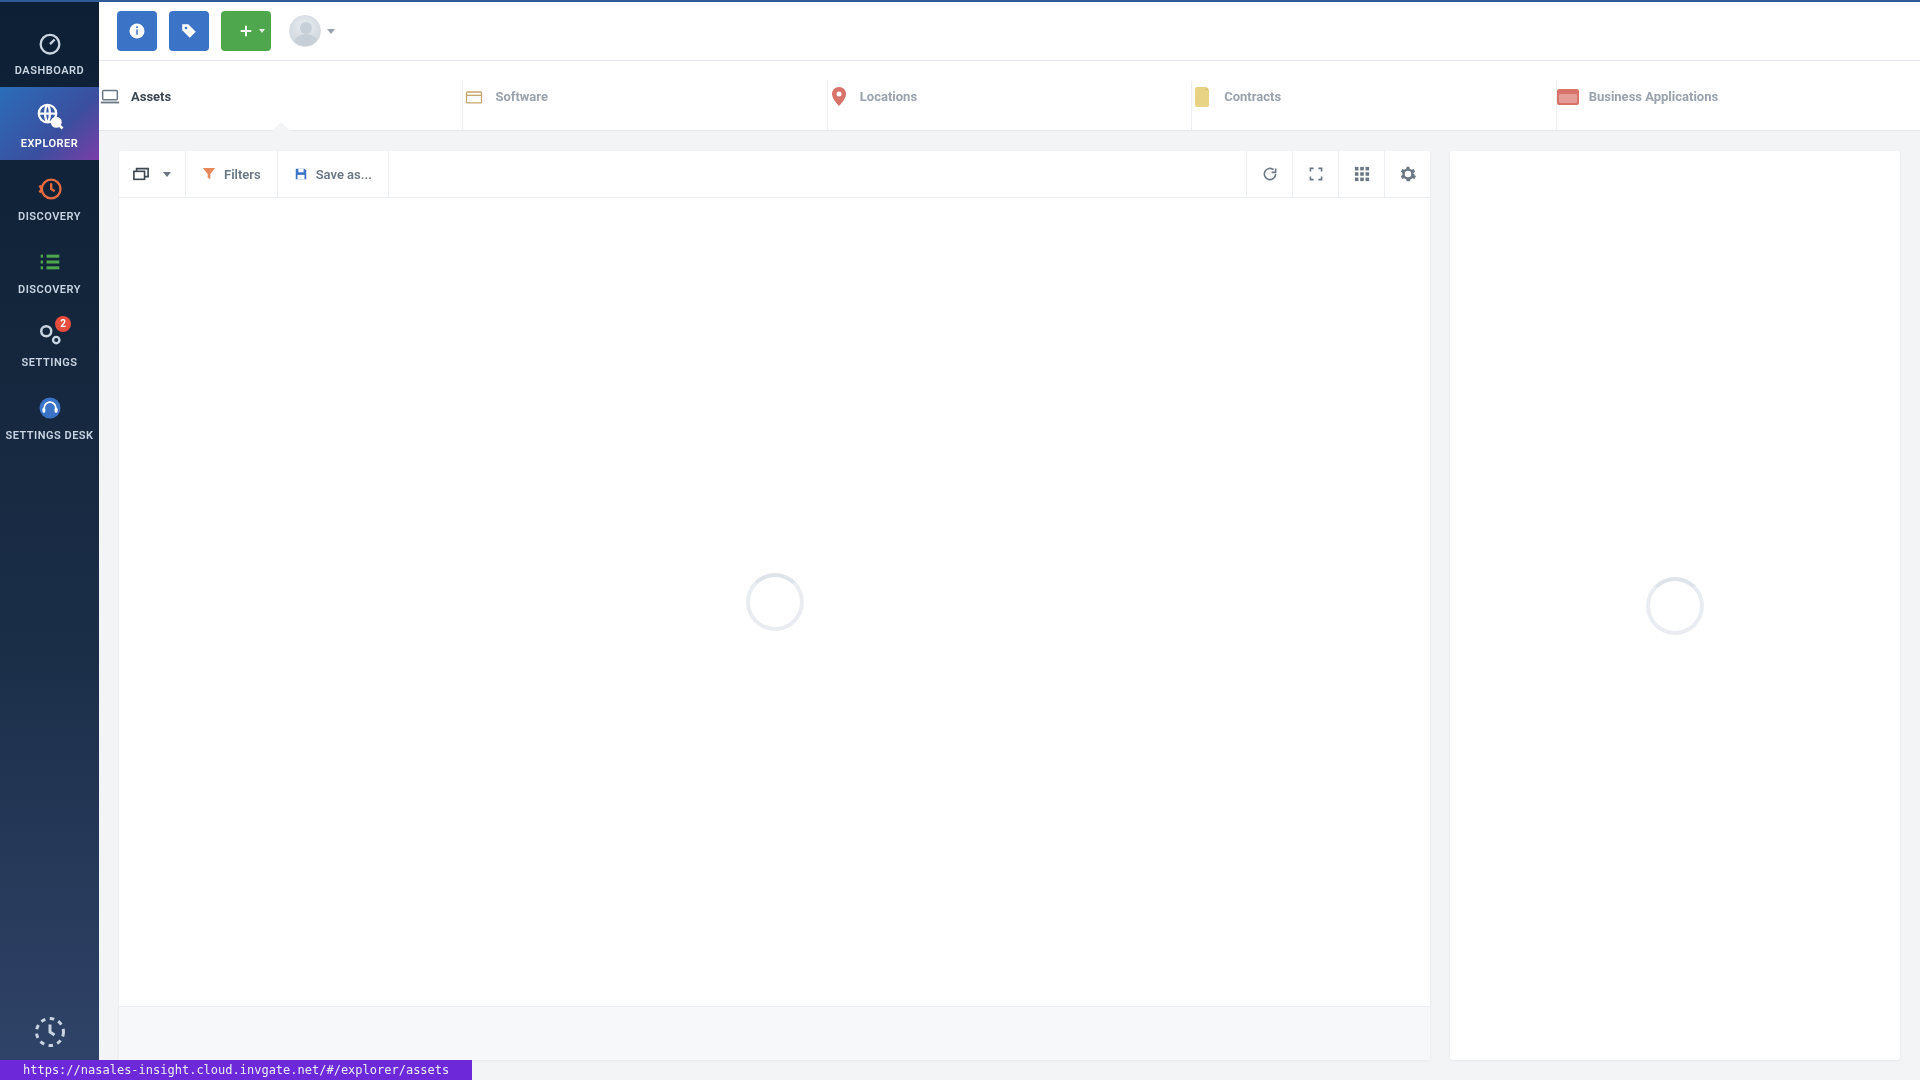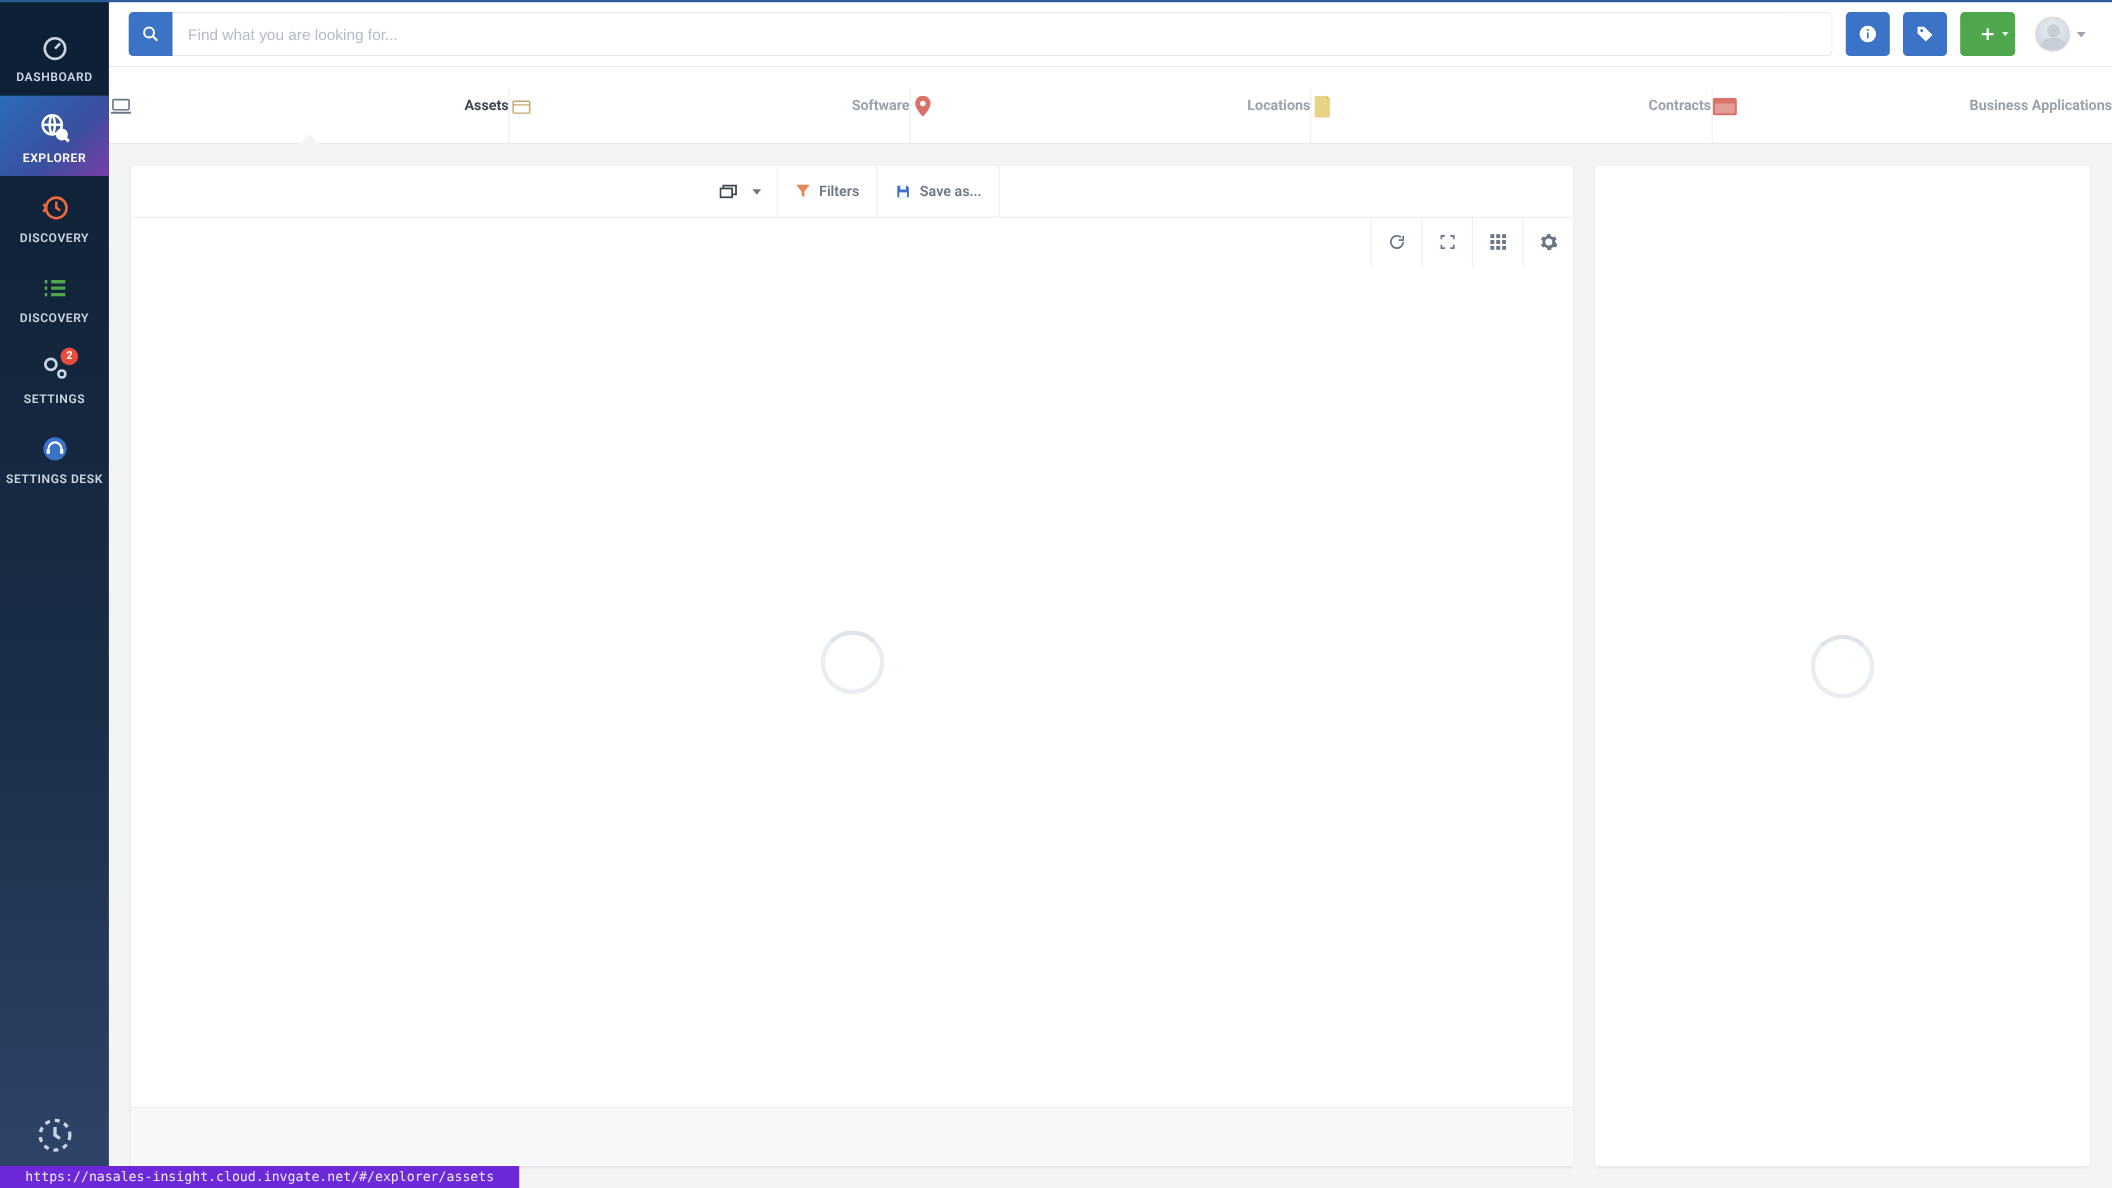--- a/index.html
+++ b/index.html
@@ -29,34 +29,34 @@
   .hdr-btn.green { background: #4fa74d; width: 50px; position: relative; }
   .hdr-caret { position: absolute; right: 6px; width: 0; height: 0; border-left: 3px solid transparent; border-right: 3px solid transparent; border-top: 4px solid rgba(255,255,255,0.85); }
   .user-menu { display: flex; align-items: center; gap: 6px; padding: 0 6px; cursor: pointer; }
   .avatar { width: 32px; height: 32px; border-radius: 50%; background: radial-gradient(circle at 50% 35%, #e9edf1 0%, #d6dce3 60%, #c8cfd7 100%); position: relative; overflow: hidden; border: 1px solid #d6dce3; }
   .avatar::before { content: ""; position: absolute; top: 6px; left: 10px; width: 12px; height: 12px; border-radius: 50%; background: #c6ced7; }
   .avatar::after { content: ""; position: absolute; bottom: -6px; left: 4px; width: 24px; height: 18px; border-radius: 50% 50% 0 0; background: #c6ced7; }
   .user-caret { width: 0; height: 0; border-left: 4px solid transparent; border-right: 4px solid transparent; border-top: 5px solid #9aa2ad; }
 
   
   .cat-tabs { position: absolute; top: 61px; left: 99px; right: 0; height: 70px; background: #fff; border-bottom: 1px solid #e5e8ec; display: flex; align-items: stretch; padding-top: 20px; }
-  .cat-tab { flex: 1; display: flex; align-items: center; justify-content: space-between; gap: 10px; cursor: pointer; position: relative; border-right: 1px solid #eceff2; padding-bottom: 18px;}
+  .cat-tab { flex: 1; display: flex; align-items: center; justify-content: flex-start; gap: 10px; cursor: pointer; position: relative; border-right: 1px solid #eceff2; padding-bottom: 18px;}
   .cat-tab:last-child { border-right: none; }
   .cat-tab-label { font-size: 13px; color: #9aa2ad; font-weight: 700; }
   .cat-tab.active .cat-tab-label { color: #3b4650; font-weight: 700; }
   .cat-tab.active::after { content: ""; position: absolute; bottom: -1px; left: 50%; transform: translateX(-50%); width: 0; height: 0; border-left: 9px solid transparent; border-right: 9px solid transparent; border-bottom: 9px solid #f2f4f6; }
   .cat-icon { width: 22px; height: 18px; display:flex; align-items:center; justify-content:center;}
 
   
   .main { position: absolute; top: 131px; left: 99px; right: 0; bottom: 0; padding: 20px; display: flex; gap: 20px; }
   .panel-main { flex: 1; background: #fff; border-radius: 3px; box-shadow: 0 1px 3px rgba(0,0,0,0.06); display: flex; flex-direction: column; }
   .panel-side { width: 450px; background: #fff; border-radius: 3px; box-shadow: 0 1px 3px rgba(0,0,0,0.06); display: flex; align-items: center; justify-content: center; }
 
   
-  .toolbar { height: 46px; display: flex; align-items: center; flex-direction: column; }
+  .toolbar { height: 46px; display: flex; align-items: center; }
   .toolbar-left { display: flex; align-items: center; height: 100%; }
   .tool-btn { height: 46px; padding: 0 16px; display: flex; align-items: center; gap: 8px; cursor: pointer; border-right: 1px solid #eceff2; font-size: 13px; color: #6b7785; }
   .tool-btn.nolabel { padding: 0 14px; }
   .tool-label { font-weight: 600; }
   .toolbar-right { margin-left: auto; display: flex; align-items: center; height: 100%; }
   .icon-btn { width: 46px; height: 46px; display: flex; align-items: center; justify-content: center; cursor: pointer; border-left: 1px solid #eceff2; }
   .toolbar-divider { height: 1px; background: #eceff2; }
 
   .content-body { flex: 1; display: flex; align-items: center; justify-content: center; }
   .footer-strip { height: 54px; background: #f7f8fa; border-top: 1px solid #eceff2; }
@@ -149,29 +149,20 @@
 
   <div class="sidebar-logo">
     <svg width="36" height="36" viewBox="0 0 24 24" fill="none" stroke="#c9d5e3" stroke-width="2">
         <circle cx="12" cy="12" r="9" stroke-dasharray="3 3"></circle>
         <path d="M12 7v5l3 2"></path>
       </svg>
   </div>
 </div>
 
 <div class="header">
-  <div class="search-wrap">
-    <div class="search-btn">
-      <svg width="18" height="18" viewBox="0 0 24 24" fill="none" stroke="#fff" stroke-width="2.5">
-          <circle cx="10" cy="10" r="6"></circle>
-          <line x1="15" y1="15" x2="20" y2="20"></line>
-        </svg>
-    </div>
-    <input class="search-input" type="text" placeholder="Find what you are looking for..." style="">
-  </div>
   <div class="hdr-btn blue">
     <svg width="18" height="18" viewBox="0 0 24 24">
         <circle cx="12" cy="12" r="10" fill="#fff"></circle>
         <rect x="11" y="10" width="2" height="7" fill="#3b73c6"></rect>
         <circle cx="12" cy="7" r="1.3" fill="#3b73c6"></circle>
       </svg>
   </div>
   <div class="hdr-btn blue">
     <svg width="18" height="18" viewBox="0 0 24 24" fill="#fff">
         <path d="M3 3h8l10 10-8 8L3 11V3z"></path>

